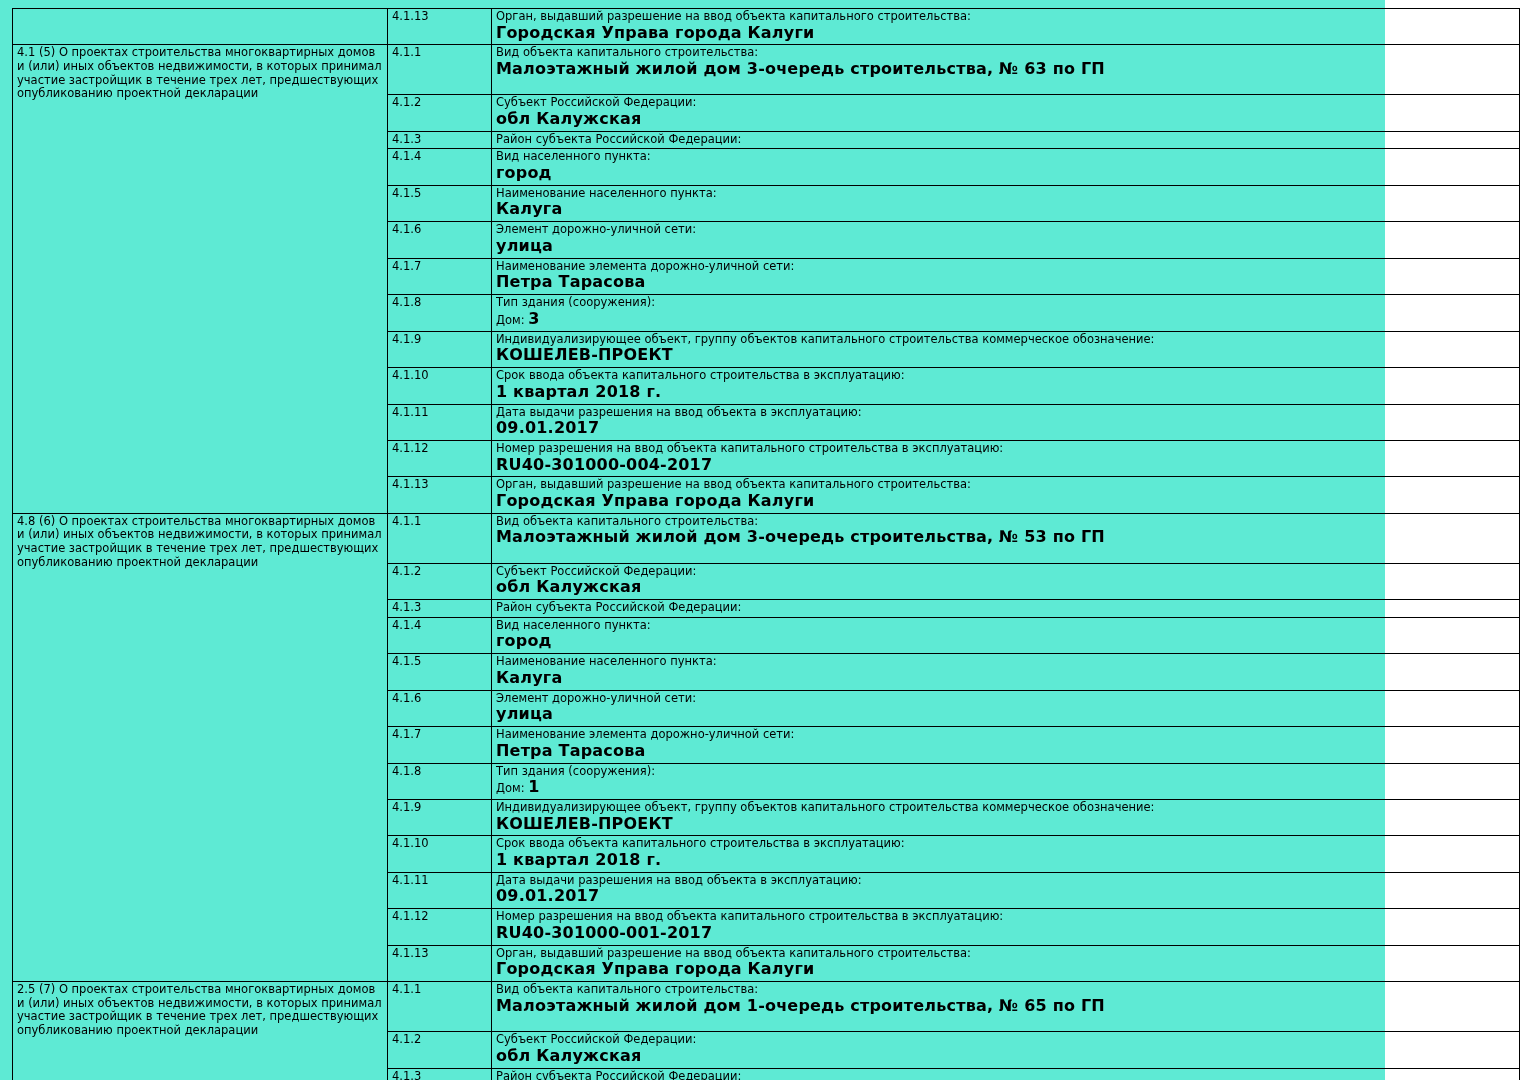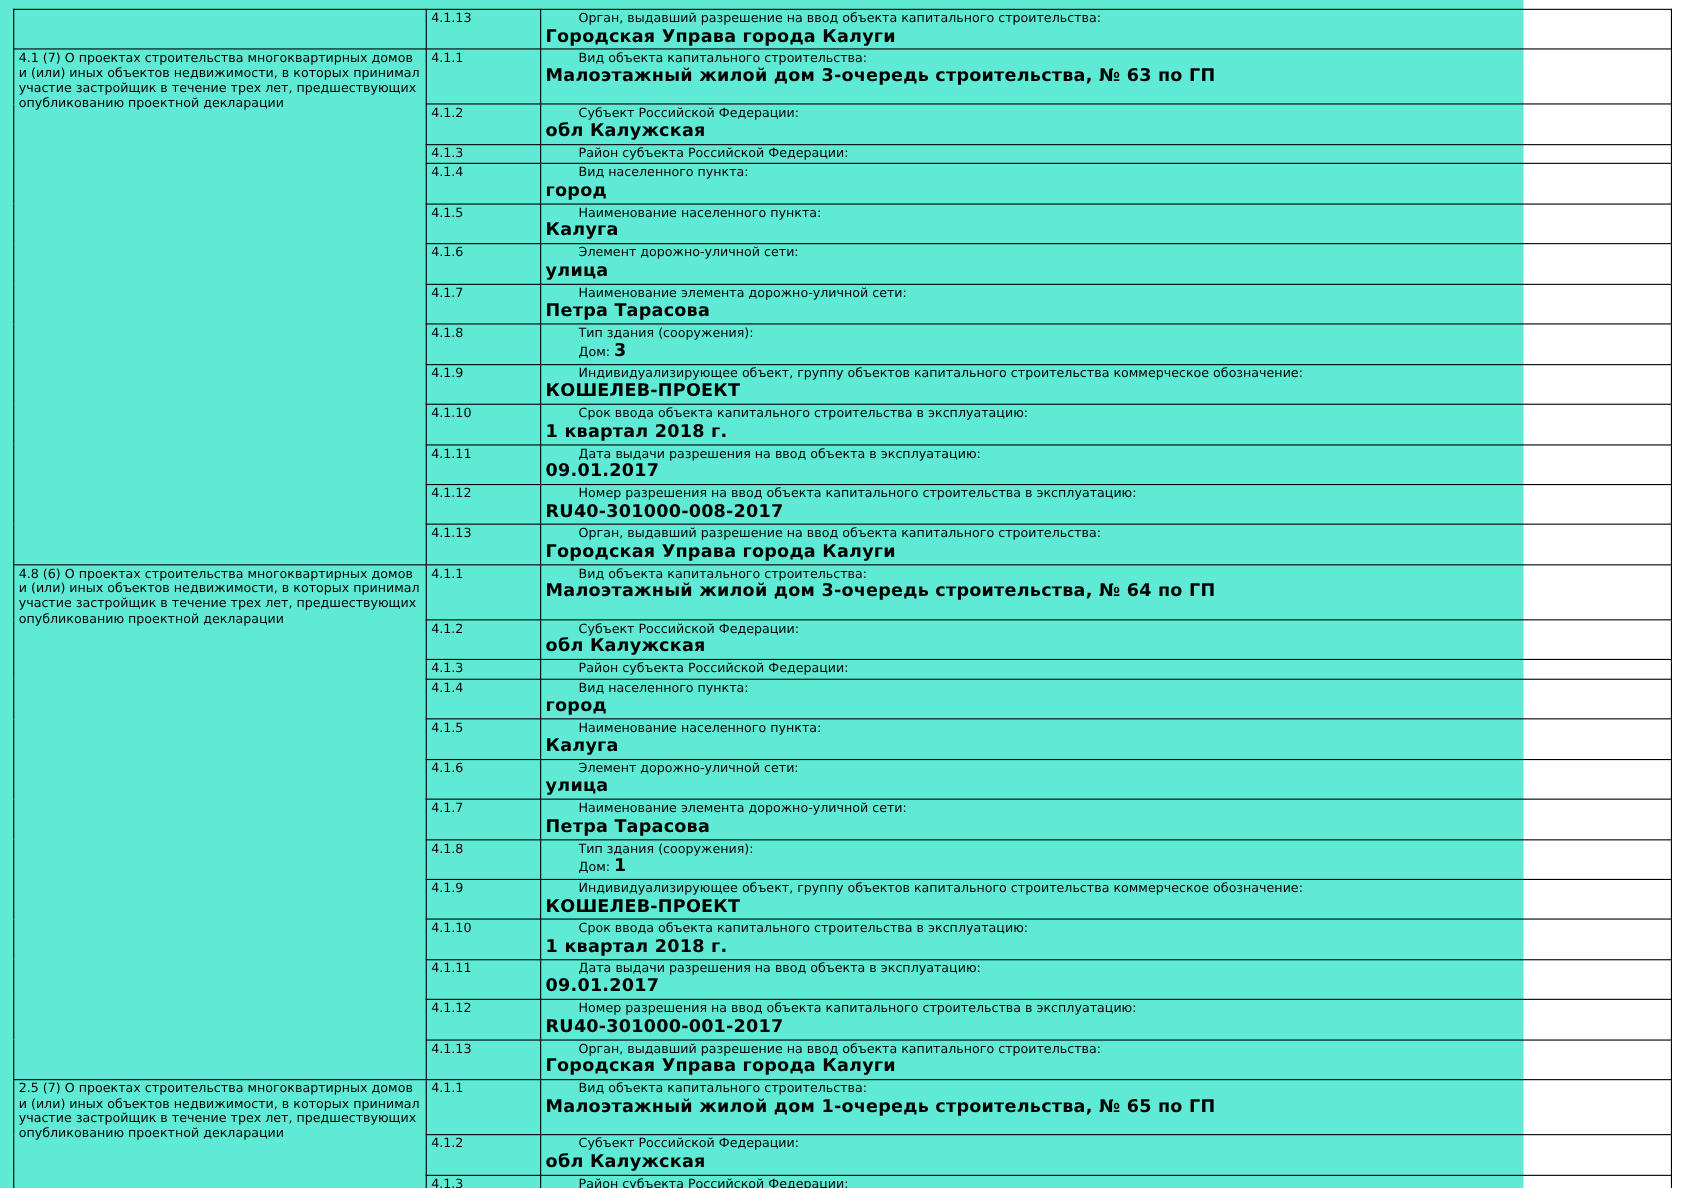--- a/index.html
+++ b/index.html
@@ -48,21 +48,20 @@
     vertical-align: middle;
   }
   td.val {
     padding-left: 6px;
   }
   .lbl {
     font-size: 11.5px;
     display: block;
     white-space: nowrap;
     overflow: hidden;
-    margin-left: 30px;
   }
   .valtext {
     font-weight: bold;
     font-size: 16px;
     display: block;
     letter-spacing: 0.2px;
   }
   .valtext.inline {
     display: inline;
   }
@@ -85,21 +84,21 @@
       <tr>
         <td class="sec"></td>
         <td class="num">4.1.13</td>
         <td class="val">
           <span class="lbl">Орган, выдавший разрешение на ввод объекта капитального строительства:</span>
           <span class="valtext">Городская Управа города Калуги</span>
         </td>
       </tr>
 
       <tr>
-        <td class="sec" rowspan="13">4.1 (7) О проектах строительства многоквартирных домов и (или) иных объектов недвижимости, в которых принимал участие застройщик в течение трех лет, предшествующих опубликованию проектной декларации</td>
+        <td class="sec" rowspan="13">4.1 (5) О проектах строительства многоквартирных домов и (или) иных объектов недвижимости, в которых принимал участие застройщик в течение трех лет, предшествующих опубликованию проектной декларации</td>
         <td class="num tall">4.1.1</td>
         <td class="val tall">
           <span class="lbl">Вид объекта капитального строительства:</span>
           <span class="valtext">Малоэтажный жилой дом 3-очередь строительства, № 63 по ГП</span>
         </td>
       </tr>
       <tr>
         <td class="num">4.1.2</td>
         <td class="val">
           <span class="lbl">Субъект Российской Федерации:</span>
@@ -165,37 +164,37 @@
         <td class="num">4.1.11</td>
         <td class="val">
           <span class="lbl">Дата выдачи разрешения на ввод объекта в эксплуатацию:</span>
           <span class="valtext">09.01.2017</span>
         </td>
       </tr>
       <tr>
         <td class="num">4.1.12</td>
         <td class="val">
           <span class="lbl">Номер разрешения на ввод объекта капитального строительства в эксплуатацию:</span>
-          <span class="valtext">RU40-301000-008-2017</span>
+          <span class="valtext">RU40-301000-004-2017</span>
         </td>
       </tr>
       <tr>
         <td class="num">4.1.13</td>
         <td class="val">
           <span class="lbl">Орган, выдавший разрешение на ввод объекта капитального строительства:</span>
           <span class="valtext">Городская Управа города Калуги</span>
         </td>
       </tr>
 
       <tr>
         <td class="sec" rowspan="13">4.8 (6) О проектах строительства многоквартирных домов и (или) иных объектов недвижимости, в которых принимал участие застройщик в течение трех лет, предшествующих опубликованию проектной декларации</td>
         <td class="num tall">4.1.1</td>
         <td class="val tall">
           <span class="lbl">Вид объекта капитального строительства:</span>
-          <span class="valtext">Малоэтажный жилой дом 3-очередь строительства, № 64 по ГП</span>
+          <span class="valtext">Малоэтажный жилой дом 3-очередь строительства, № 53 по ГП</span>
         </td>
       </tr>
       <tr>
         <td class="num">4.1.2</td>
         <td class="val">
           <span class="lbl">Субъект Российской Федерации:</span>
           <span class="valtext">обл Калужская</span>
         </td>
       </tr>
       <tr>

